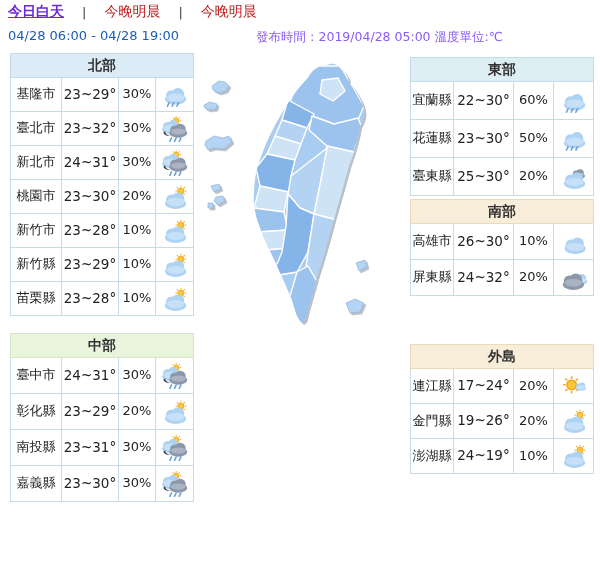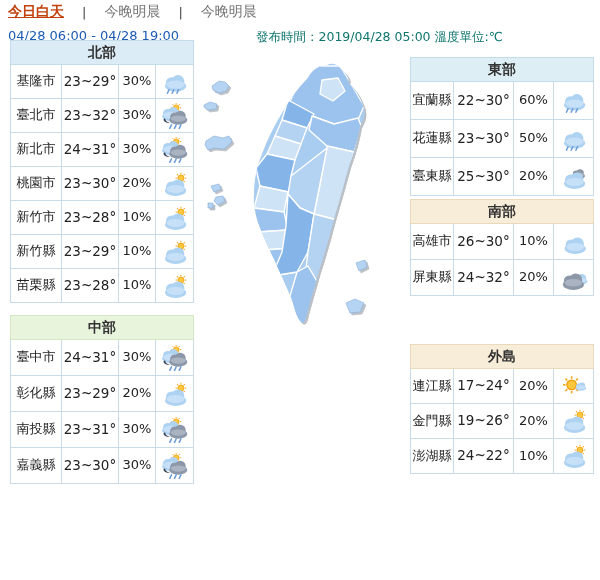--- a/index.html
+++ b/index.html
@@ -1,26 +1,26 @@
 <!DOCTYPE html>
 <html><head>
 <meta charset="utf-8">
 <style>
   html,body{margin:0;padding:0;background:#fff;}
   body{width:600px;height:580px;font-family:"DejaVu Sans","Liberation Sans",sans-serif;}
   .page{position:relative;width:600px;height:580px;overflow:hidden;background:#fff;}
 
   
   .tabs{position:absolute;left:8px;top:3px;font-size:14px;display:flex;align-items:center;}
-  .tab{color:#737373;text-decoration:none;cursor:pointer;}
-  .tab.active{color:#c2410c;font-weight:bold;text-decoration:underline;}
+  .tab{color:#b91c1c;text-decoration:none;cursor:pointer;}
+  .tab.active{color:#6d28d9;font-weight:bold;text-decoration:underline;}
   .tabsep{color:#444;margin:0 18px;font-size:13px;}
 
   .daterange{position:absolute;left:8px;top:28px;font-size:13px;color:#1d5cb4;}
-  .publish{position:absolute;left:256px;top:29px;font-size:12.5px;color:#0f766e;}
+  .publish{position:absolute;left:256px;top:29px;font-size:12.5px;color:#8b5cf6;}
 
   
   table.wt{position:absolute;border-collapse:collapse;table-layout:fixed;background:#fff;}
   table.wt td{border:1px solid #c9dbe9;text-align:center;vertical-align:middle;
               color:#222;font-size:13px;padding:0;line-height:1.15;overflow:hidden;}
   table.wt td.temp{font-size:13.5px;}
   table.wt tr.hdr td{font-size:14px;font-weight:bold;color:#333;}
   .t-blue  tr.hdr td{background:#dcecf6;border-color:#c2dce9;}
   .t-cyan  tr.hdr td{background:#ddeff5;border-color:#c2dce9;}
   .t-green tr.hdr td{background:#e8f4dc;border-color:#d5e7c4;}
@@ -117,21 +117,21 @@
     <a class="tab active" href="#">今日白天</a>
     <span class="tabsep">|</span>
     <a class="tab" href="#">今晚明晨</a>
     <span class="tabsep">|</span>
     <a class="tab" href="#">今晚明晨</a>
   </div>
 
   <div class="daterange">04/28 06:00 - 04/28 19:00</div>
   <div class="publish">發布時間：2019/04/28 05:00 溫度單位:℃</div>
 
-  <table class="wt t-blue" style="left:10px;top:40px;width:183px;">
+  <table class="wt t-blue" style="left:10px;top:53px;width:183px;">
     <colgroup>
         <col style="width:51px">
         <col style="width:57px">
         <col style="width:37px">
         <col style="width:38px">
       </colgroup>
     <tbody>
         <tr class="hdr" style="height:24px">
           <td colspan="4">北部</td>
         </tr>
@@ -187,21 +187,21 @@
       <td>苗栗縣</td>
       <td class="temp">23~28°</td>
       <td>10%</td>
       <td><span class="ic"><svg>
                 <use href="#i-partly-cloudy"></use>
               </svg></span></td>
     </tr>
   </tbody>
     </table>
 
-  <table class="wt t-green" style="left:10px;top:315px;width:183px;">
+  <table class="wt t-green" style="left:10px;top:333px;width:183px;">
     <colgroup>
         <col style="width:51px">
         <col style="width:57px">
         <col style="width:37px">
         <col style="width:38px">
       </colgroup>
     <tbody>
         <tr class="hdr" style="height:24px">
           <td colspan="4">中部</td>
         </tr>
@@ -330,21 +330,21 @@
     <tr style="height:35px">
       <td>金門縣</td>
       <td class="temp">19~26°</td>
       <td>20%</td>
       <td><span class="ic"><svg>
                 <use href="#i-partly-cloudy"></use>
               </svg></span></td>
     </tr>
     <tr style="height:35px">
       <td>澎湖縣</td>
-      <td class="temp">24~22°</td>
+      <td class="temp">24~19°</td>
       <td>10%</td>
       <td><span class="ic"><svg>
                 <use href="#i-partly-cloudy"></use>
               </svg></span></td>
     </tr>
   </tbody>
     </table>
 
   <div class="map">
     <svg viewBox="0 0 210 282">

